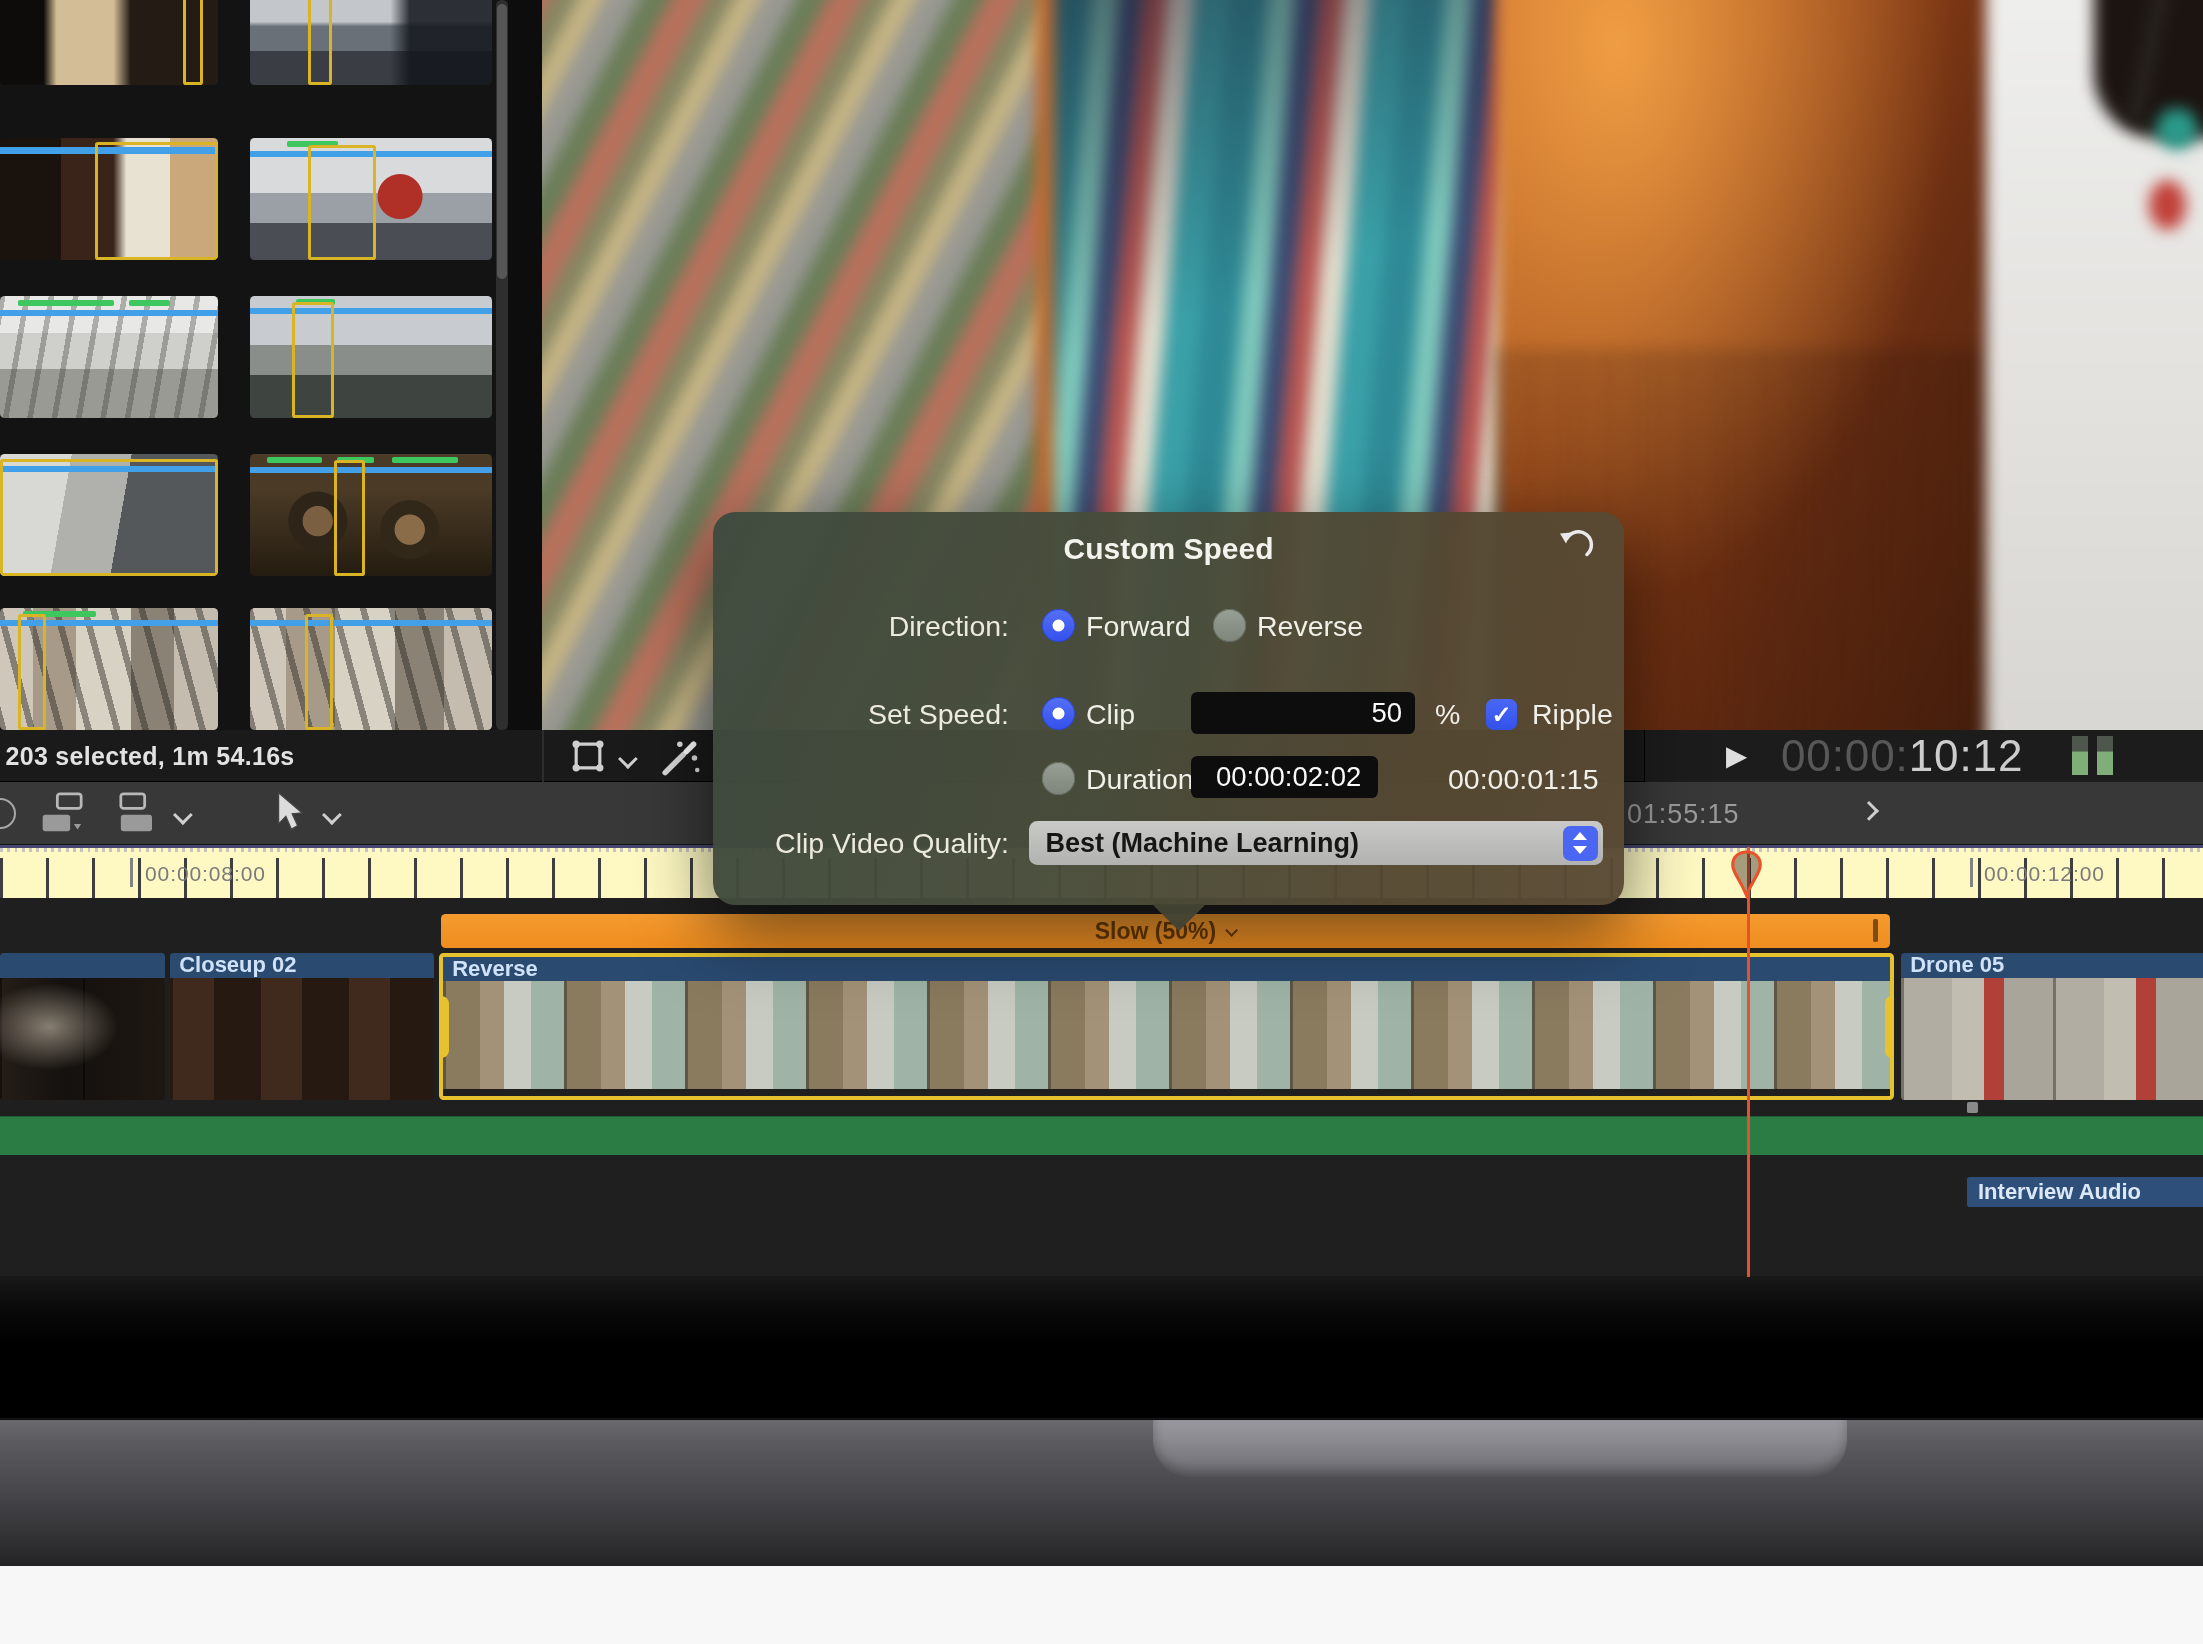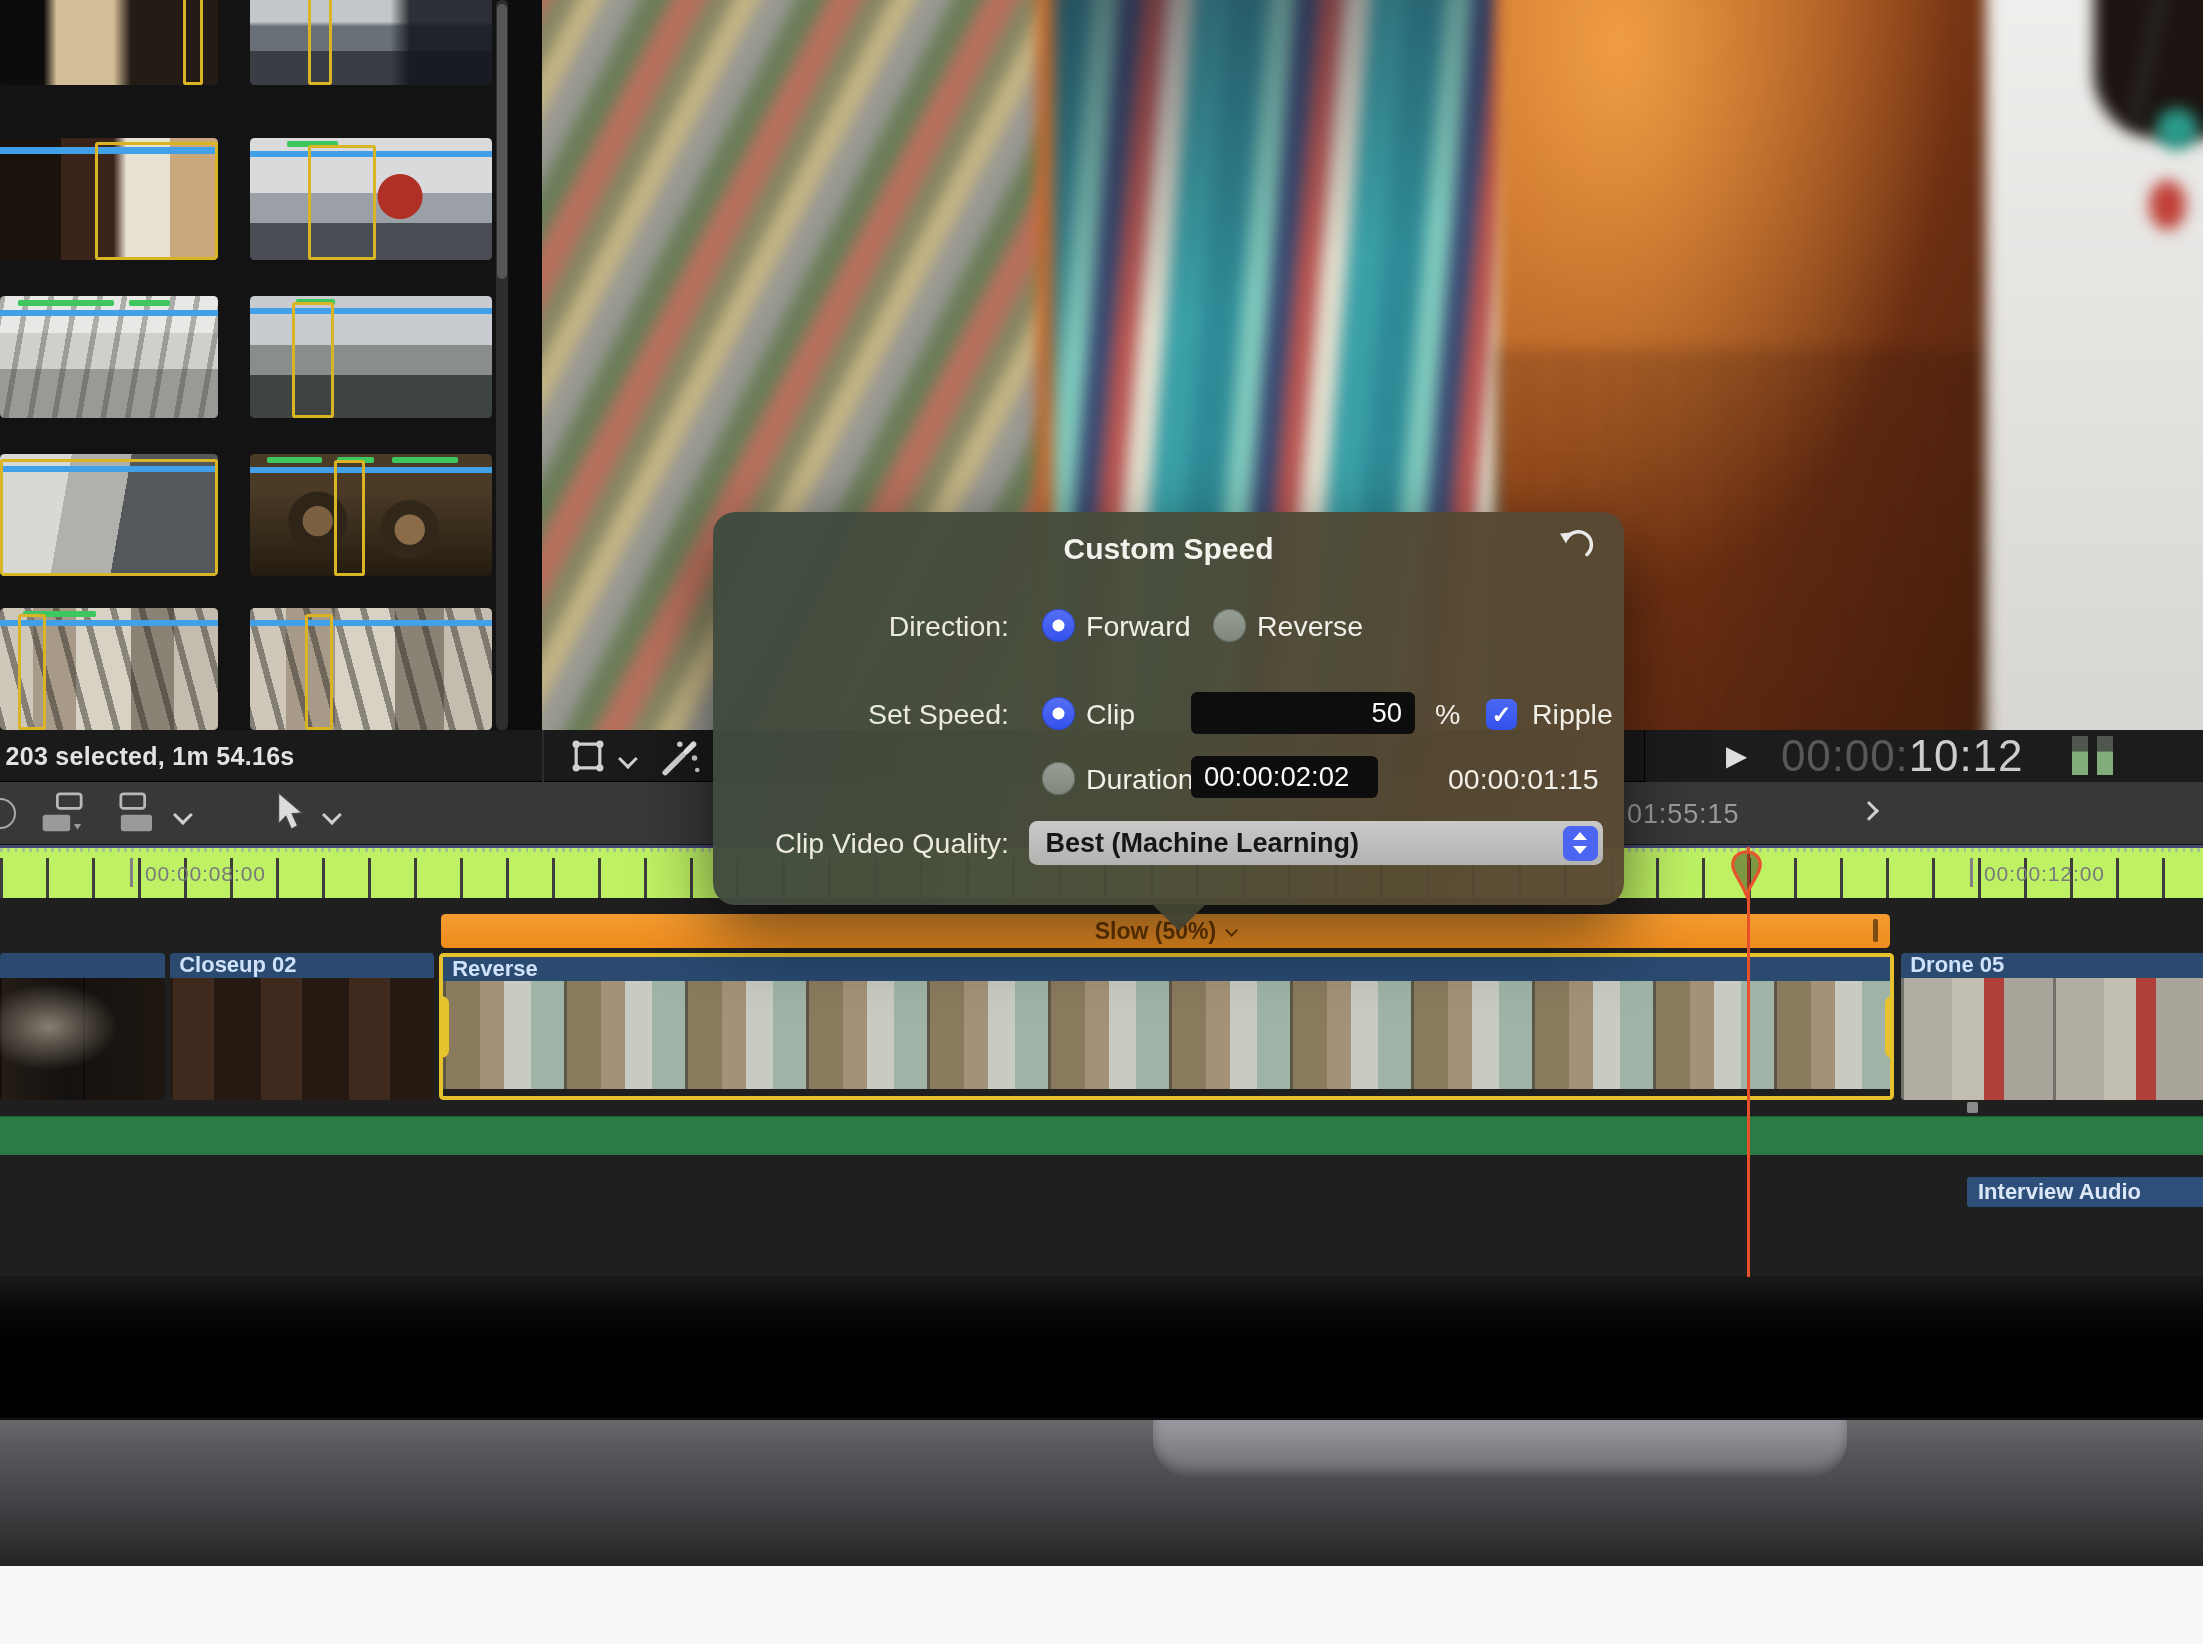--- a/index.html
+++ b/index.html
@@ -76,21 +76,21 @@
   #insert-icon { left:108px; }
   #insert-chevron { left:176px; top:26px; }
   #cursor-icon { left:272px; top:9.2px; }
   #cursor-chevron { left:325px; top:26px; }
   #project-duration { position:absolute; left:1627px; top:16.5px; font-size:27px; color:#9b9b9b; letter-spacing:0.9px; }
   #tl-chevron-right { left:1862px; top:22px; }
   .chev { position:absolute; width:13.8px; height:13.8px; border-right:3.7px solid #cfcfcf; border-bottom:3.7px solid #cfcfcf; transform:rotate(45deg); }
   .chev.right { transform:rotate(-45deg); }
 
   
-  #ruler { position:absolute; left:0; top:845px; width:2204px; height:53px; background:#bef264; }
+  #ruler { position:absolute; left:0; top:845px; width:2204px; height:53px; background:#fef9c3; }
   #ruler-blueline { position:absolute; left:0; top:0; width:100%; height:2.8px; background:#46466e; }
   #ruler-dots { position:absolute; left:0; top:2.8px; width:100%; height:4.6px; opacity:.55;
                 background: repeating-linear-gradient(90deg,#9a9ab8 0 2.8px, rgba(0,0,0,0) 2.8px 7.3px); }
   #ruler-ticks { position:absolute; left:0; top:13px; width:100%; height:40px;
                  background: repeating-linear-gradient(90deg,#3e3e3e 0 2.8px, rgba(0,0,0,0) 2.8px 46px); }
   .ruler-tick-big { position:absolute; top:13px; width:2.8px; height:29px; background:#828282; }
   .ruler-label { position:absolute; top:16.5px; font-size:21px; color:#7a7a7a; letter-spacing:0.9px; }
 
   
   #tl-body { position:absolute; left:0; top:898px; width:2204px; height:378px; background:#1f1f1f; overflow:hidden; }
@@ -140,21 +140,21 @@
   #dlg-title { position:absolute; top:20px; left:0; width:100%; text-align:center; font-size:30px; font-weight:700; color:#f3f2ec; }
   #undo-btn { position:absolute; right:29px; top:18.4px; width:40px; height:37px; }
   .dlg-label { position:absolute; left:0; width:296px; text-align:right; font-size:28.5px; color:#eceadd; }
   .dlg-text  { position:absolute; font-size:28.5px; color:#f0efe8; }
   .radio { position:absolute; width:33px; height:33px; border-radius:50%; }
   .radio.on  { background: radial-gradient(circle, #ffffff 0 5.5px, rgba(255,255,255,0) 6.4px), linear-gradient(180deg,#5570f5,#3350ec);
                box-shadow: inset 0 0 0 0.9px #2b44d6; }
   .radio.off { background: linear-gradient(180deg,#98a095,#7e857b); box-shadow: inset 0 0 0 0.9px #626a60; }
   .dlg-field { position:absolute; height:42px; background:#0d0d0d; border-radius:6.4px; color:#fafafa; font-size:27.5px; line-height:42px; }
   #rate-field { top:180px; left:478px; width:224px; text-align:right; padding-right:13px; }
-  #duration-field { top:244px; left:478px; width:187px; padding-left:13px; }
+  #duration-field { top:244px; left:478px; width:187px; padding-left:25px; }
   #ripple-checkbox { position:absolute; top:187px; left:773px; width:31px; height:31px; border-radius:7.3px;
                background:linear-gradient(180deg,#4a68f4,#3351ea); color:#fff; font-size:24px; font-weight:700; text-align:center; line-height:31px; }
   #quality-dropdown { position:absolute; top:309px; left:316px; width:574px; height:44px; border-radius:8.3px;
                background:linear-gradient(180deg,#c9c9c7,#b2b2b0); color:#161616; font-size:27px; font-weight:600; line-height:44px; padding-left:16.5px; }
   #quality-stepper { position:absolute; right:4.6px; top:4.6px; width:35px; height:35px; background:#4a66f2; border-radius:7.3px; }
   .tri-up, .tri-down { position:absolute; left:10px; width:0; height:0; border-left:7.3px solid transparent; border-right:7.3px solid transparent; }
   .tri-up { top:6.4px; border-bottom:8.3px solid #fff; }
   .tri-down { bottom:6.4px; border-top:8.3px solid #fff; }
 
   

